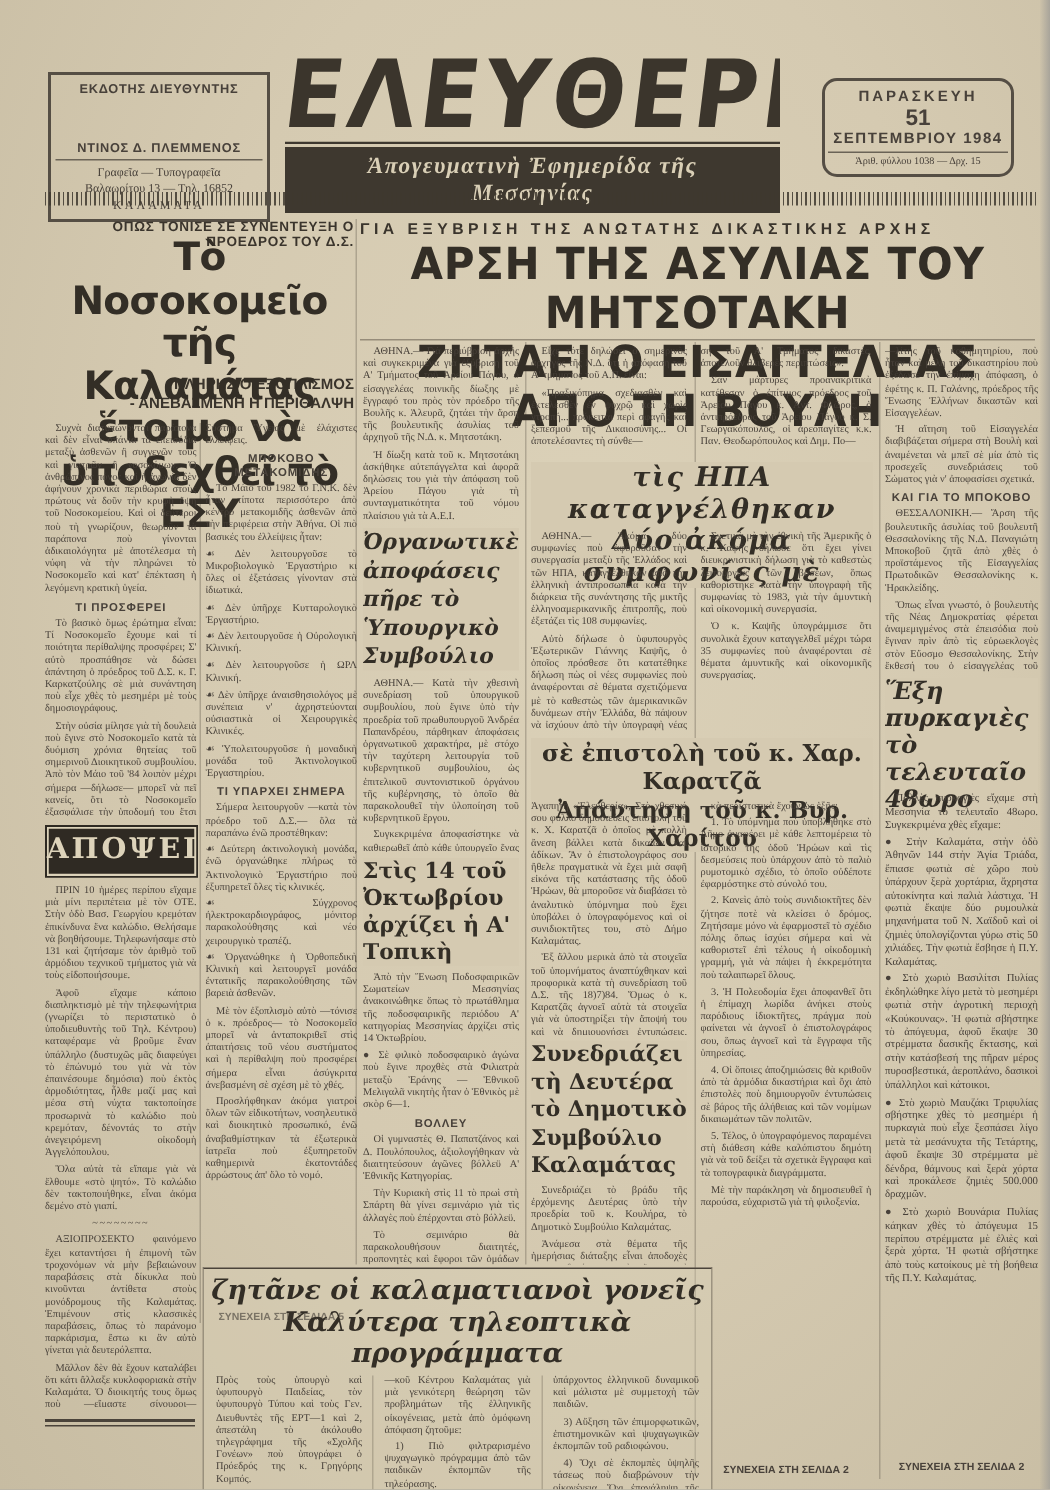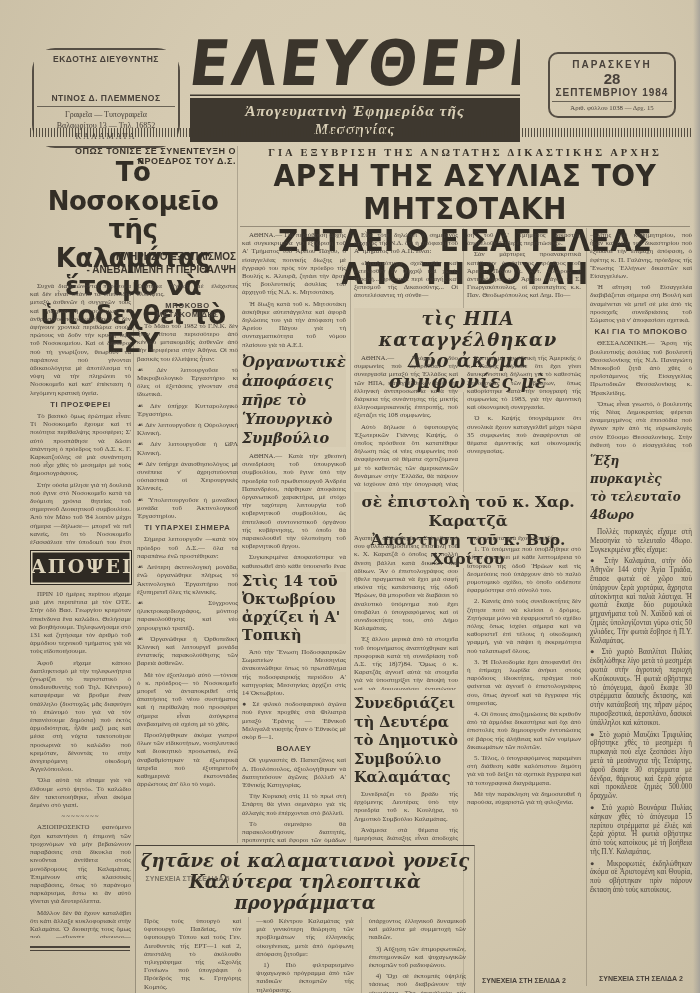--- a/index.html
+++ b/index.html
@@ -40,41 +40,41 @@
     background:rgba(219,209,184,.35);}
   .fcols{display:flex;gap:7px;padding:4px 8px 0 8px;}
   .fcols .fc{flex:1;}
   .fcols .fc + .fc{border-left:1px solid rgba(70,62,52,.25);padding-left:7px;}
 </style>
 </head>
 <body>
 
 <div class="page">
 
-  <div class="abs" style="left:32px;top:48px;width:148px;border-radius:23px;">
+  <div class="abs" style="left:32px;top:48px;width:148px;">
     <div class="infobox">
       <div class="bold8">ΕΚΔΟΤΗΣ ΔΙΕΥΘΥΝΤΗΣ</div>
       <div class="bold8" style="border-bottom:1px solid #6a6356;padding-bottom:2px;margin-bottom:2px;margin-top:28px;">ΝΤΙΝΟΣ Δ. ΠΛΕΜΜΕΝΟΣ</div>
       <div class="ser7">Γραφεῖα — Τυπογραφεῖα</div>
       <div class="ser7">Βαλαωρίτου 13 — Τηλ. 16852</div>
       <div class="ser7" style="letter-spacing:2px;">ΚΑΛΑΜΑΤΑ</div>
     </div>
   </div>
 
   <div class="abs" style="left:190px;top:34px;width:330px;text-align:center;">
     <div class="logo">ΕΛΕΥΘΕΡΙΑ</div>
     <div style="margin-top:6px;">
       <span class="subtitlebox">Ἀπογευματινὴ Ἐφημερίδα τῆς Μεσσηνίας</span>
     </div>
   </div>
 
   <div class="abs" style="left:548px;top:52px;width:128px;">
     <div class="infobox" style="padding:5px 2px;border-radius:10px;">
       <div class="dd" style="font-size:10px;letter-spacing:2px;">ΠΑΡΑΣΚΕΥΗ</div>
-      <div class="dd" style="font-size:15px;line-height:17px;">28</div>
+      <div class="dd" style="font-size:15px;line-height:17px;">51</div>
       <div class="dd" style="font-size:10px;letter-spacing:1px;">ΣΕΠΤΕΜΒΡΙΟΥ 1984</div>
       <div style="font-size:6.8px;margin-top:3px;border-top:1px solid #6a6356;padding-top:2px;">Ἀριθ. φύλλου 1038 — Δρχ. 15</div>
     </div>
   </div>
 
   <div class="abs hatch" style="left:30px;top:128px;width:662px;height:9px;"></div>
 
   <div class="vrule" style="left:237px;top:146px;height:697px;"></div>
   <div class="vrule" style="left:133px;top:282px;height:600px;"></div>
   <div class="vrule" style="left:350px;top:228px;height:615px;"></div>
@@ -121,21 +121,21 @@
     <div class="sh">ΤΙ ΥΠΑΡΧΕΙ ΣΗΜΕΡΑ</div>
     <p>Σήμερα λειτουργοῦν —κατὰ τὸν πρόεδρο τοῦ Δ.Σ.— ὅλα τὰ παραπάνω ἐνῶ προστέθηκαν:</p>
     <p class="ni">☙ Δεύτερη ἀκτινολογικὴ μονάδα, ἐνῶ ὀργανώθηκε πλήρως τὸ Ἀκτινολογικὸ Ἐργαστήριο ποὺ ἐξυπηρετεῖ ὅλες τὶς κλινικές.</p>
     <p class="ni">☙ Σύγχρονος ἠλεκτροκαρδιογράφος, μόνιτορ παρακολούθησης καὶ νέο χειρουργικὸ τραπέζι.</p>
     <p class="ni">☙ Ὀργανώθηκε ἡ Ὀρθοπεδικὴ Κλινικὴ καὶ λειτουργεῖ μονάδα ἐντατικῆς παρακολούθησης τῶν βαρειὰ ἀσθενῶν.</p>
     <p>Μὲ τὸν ἐξοπλισμὸ αὐτὸ —τόνισε ὁ κ. πρόεδρος— τὸ Νοσοκομεῖο μπορεῖ νὰ ἀνταποκριθεῖ στὶς ἀπαιτήσεις τοῦ νέου συστήματος καὶ ἡ περίθαλψη ποὺ προσφέρει σήμερα εἶναι ἀσύγκριτα ἀνεβασμένη σὲ σχέση μὲ τὸ χθές.</p>
     <p>Προσλήφθηκαν ἀκόμα γιατροὶ ὅλων τῶν εἰδικοτήτων, νοσηλευτικὸ καὶ διοικητικὸ προσωπικό, ἐνῶ ἀναβαθμίστηκαν τὰ ἐξωτερικὰ ἰατρεῖα ποὺ ἐξυπηρετοῦν καθημερινὰ ἑκατοντάδες ἀρρώστους ἀπ' ὅλο τὸ νομό.</p>
   </div>
   <div class="abs cont" style="left:137px;top:872px;width:101px;">ΣΥΝΕΧΕΙΑ ΣΤΗ ΣΕΛΙΔΑ 5</div>
 
-  <div class="abs kick" style="left:240px;top:147px;width:450px;font-size:10.5px;letter-spacing:3px;text-align:center;font-family:Liberation Serif, serif;">ΓΙΑ ΕΞΥΒΡΙΣΗ ΤΗΣ ΑΝΩΤΑΤΗΣ ΔΙΚΑΣΤΙΚΗΣ ΑΡΧΗΣ</div>
+  <div class="abs kick" style="left:240px;top:147px;width:450px;font-size:10.5px;letter-spacing:3px;text-align:left;">ΓΙΑ ΕΞΥΒΡΙΣΗ ΤΗΣ ΑΝΩΤΑΤΗΣ ΔΙΚΑΣΤΙΚΗΣ ΑΡΧΗΣ</div>
   <div class="abs headline-sans" style="left:240px;top:160px;width:450px;font-size:28px;line-height:31px;text-align:center;letter-spacing:.5px;transform:scaleY(1.05);transform-origin:top;">
     <div>ΑΡΣΗ ΤΗΣ ΑΣΥΛΙΑΣ ΤΟΥ ΜΗΤΣΟΤΑΚΗ</div>
     <div>ΖΗΤΑΕΙ Ο ΕΙΣΑΓΓΕΛΕΑΣ ΑΠΟ ΤΗ ΒΟΥΛΗ</div>
   </div>
 
   <div class="abs b" style="left:242px;top:231px;width:104px;height:120px;">
     <p>ΑΘΗΝΑ.— Γιὰ περιύβριση ἀρχῆς καὶ συγκεκριμένα γιὰ ἐξύβριση τοῦ Α' Τμήματος τοῦ Ἀρείου Πάγου, ὁ εἰσαγγελέας ποινικῆς δίωξης μὲ ἔγγραφό του πρὸς τὸν πρόεδρο τῆς Βουλῆς κ. Ἀλευρᾶ, ζητάει τὴν ἄρση τῆς βουλευτικῆς ἀσυλίας τοῦ ἀρχηγοῦ τῆς Ν.Δ. κ. Μητσοτάκη.</p>
     <p>Ἡ δίωξη κατὰ τοῦ κ. Μητσοτάκη ἀσκήθηκε αὐτεπάγγελτα καὶ ἀφορᾶ δηλώσεις του γιὰ τὴν ἀπόφαση τοῦ Ἀρείου Πάγου γιὰ τὴ συνταγματικότητα τοῦ νόμου πλαίσιου γιὰ τὰ Α.Ε.Ι.</p>
   </div>
   <div class="abs b" style="left:354px;top:231px;width:104px;height:76px;">
@@ -201,33 +201,32 @@
     <p>Μὲ τὴν παράκληση νὰ δημοσιευθεῖ ἡ παρούσα, εὐχαριστῶ γιὰ τὴ φιλοξενία.</p>
   </div>
   <div class="abs cont" style="left:467px;top:974px;width:114px;">ΣΥΝΕΧΕΙΑ ΣΤΗ ΣΕΛΙΔΑ 2</div>
 
   <div class="abs headline-ser" style="left:354px;top:694px;width:104px;font-size:14.5px;line-height:18.5px;background:#d5cab1;">Συνεδριάζει τὴ Δευτέρα τὸ Δημοτικὸ Συμβούλιο Καλαμάτας</div>
   <div class="abs b" style="left:354px;top:790px;width:104px;height:53px;">
     <p>Συνεδριάζει τὸ βράδυ τῆς ἐρχόμενης Δευτέρας ὑπὸ τὴν προεδρία τοῦ κ. Κουλήρα, τὸ Δημοτικὸ Συμβούλιο Καλαμάτας.</p>
     <p>Ἀνάμεσα στὰ θέματα τῆς ἡμερήσιας διάταξης εἶναι ἀποδοχὲς χρηματοδοτήσεων γιὰ ἔργα καὶ ἐξηλεκτρισμούς, τροποποίηση τοῦ δημοτικοῦ προϋπολογισμοῦ καὶ συζήτηση—ἀπόφαση γιὰ τὴν περίθαλψη ἀπὸ τὸ Νοσοκομεῖο Καλαμάτας καὶ τὸ ΙΚΑ.</p>
   </div>
 
-  <div class="abs headline-ser ital" style="left:590px;top:452px;width:102px;font-size:12px;line-height:18px;background:#d5cab1;">
+  <div class="abs headline-ser ital" style="left:590px;top:452px;width:102px;font-size:16px;line-height:18px;background:#d5cab1;">
     <div>Ἕξη</div>
     <div>πυρκαγιὲς</div>
     <div>τὸ τελευταῖο</div>
     <div>48ωρο</div>
   </div>
   <div class="abs b" style="left:590px;top:528px;width:102px;height:440px;font-size:7.2px;line-height:8.8px;">
     <p>Πολλὲς πυρκαγιὲς εἴχαμε στὴ Μεσσηνία τὸ τελευταῖο 48ωρο. Συγκεκριμένα χθὲς εἴχαμε:</p>
     <p class="ni">● Στὴν Καλαμάτα, στὴν ὁδὸ Ἀθηνῶν 144 στὴν Ἁγία Τριάδα, ἔπιασε φωτιὰ σὲ χῶρο ποὺ ὑπάρχουν ξερὰ χορτάρια, ἄχρηστα αὐτοκίνητα καὶ παλιὰ λάστιχα. Ἡ φωτιὰ ἔκαψε δύο ρυμουλκὰ μηχανήματα τοῦ Ν. Χαϊδοῦ καὶ οἱ ζημιὲς ὑπολογίζονται γύρω στὶς 50 χιλιάδες. Τὴν φωτιὰ ἔσβησε ἡ Π.Υ. Καλαμάτας.</p>
     <p class="ni">● Στὸ χωριὸ Βασιλίτσι Πυλίας ἐκδηλώθηκε λίγο μετὰ τὸ μεσημέρι φωτιὰ στὴν ἀγροτικὴ περιοχὴ «Κούκουνας». Ἡ φωτιὰ σβήστηκε τὸ ἀπόγευμα, ἀφοῦ ἔκαψε 30 στρέμματα δασικῆς ἔκτασης, καὶ στὴν κατάσβεσή της πῆραν μέρος πυροσβεστικά, ἀεροπλάνο, δασικοὶ ὑπάλληλοι καὶ κάτοικοι.</p>
     <p class="ni">● Στὸ χωριὸ Μαυζάκι Τριφυλίας σβήστηκε χθὲς τὸ μεσημέρι ἡ πυρκαγιὰ ποὺ εἶχε ξεσπάσει λίγο μετὰ τὰ μεσάνυχτα τῆς Τετάρτης, ἀφοῦ ἔκαψε 30 στρέμματα μὲ δένδρα, θάμνους καὶ ξερὰ χόρτα καὶ προκάλεσε ζημιὲς 500.000 δραχμῶν.</p>
     <p class="ni">● Στὸ χωριὸ Βουνάρια Πυλίας κάηκαν χθὲς τὸ ἀπόγευμα 15 περίπου στρέμματα μὲ ἐλιὲς καὶ ξερὰ χόρτα. Ἡ φωτιὰ σβήστηκε ἀπὸ τοὺς κατοίκους μὲ τὴ βοήθεια τῆς Π.Υ. Καλαμάτας.</p>
-    <p class="ni">● Μικροφωτιὲς ἐκδηλώθηκαν ἀκόμα σὲ Ἀριστομένη καὶ Θουρία, ποὺ σβήστηκαν πρὶν πάρουν ἔκταση ἀπὸ τοὺς κατοίκους.</p>
   </div>
   <div class="abs cont" style="left:590px;top:972px;width:102px;">ΣΥΝΕΧΕΙΑ ΣΤΗ ΣΕΛΙΔΑ 2</div>
 
   <div class="abs feature" style="left:135px;top:845px;width:338px;height:147px;">
     <div class="headline-ser ital" style="font-size:18px;line-height:21px;text-align:center;margin-top:4px;">
       <div>ζητᾶνε οἱ καλαματιανοὶ γονεῖς</div>
       <div>Καλύτερα τηλεοπτικὰ προγράμματα</div>
     </div>
     <div class="fcols b">
       <div class="fc">

